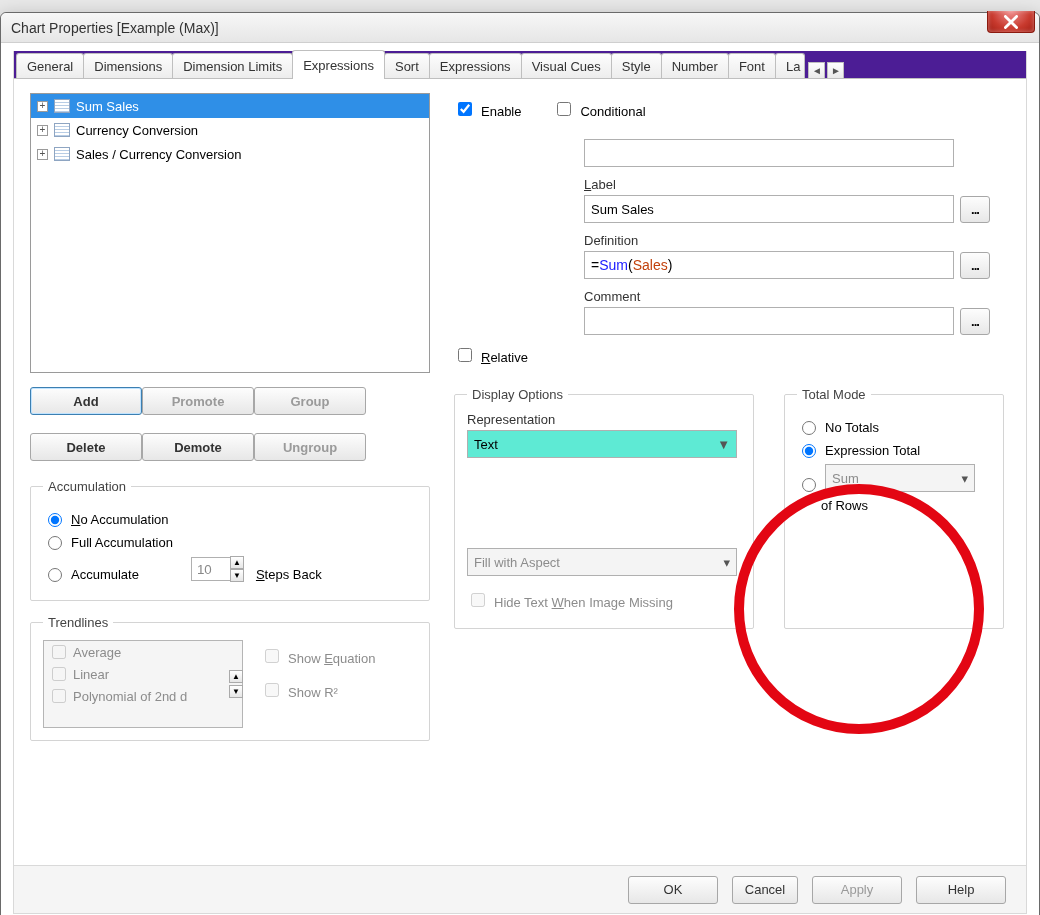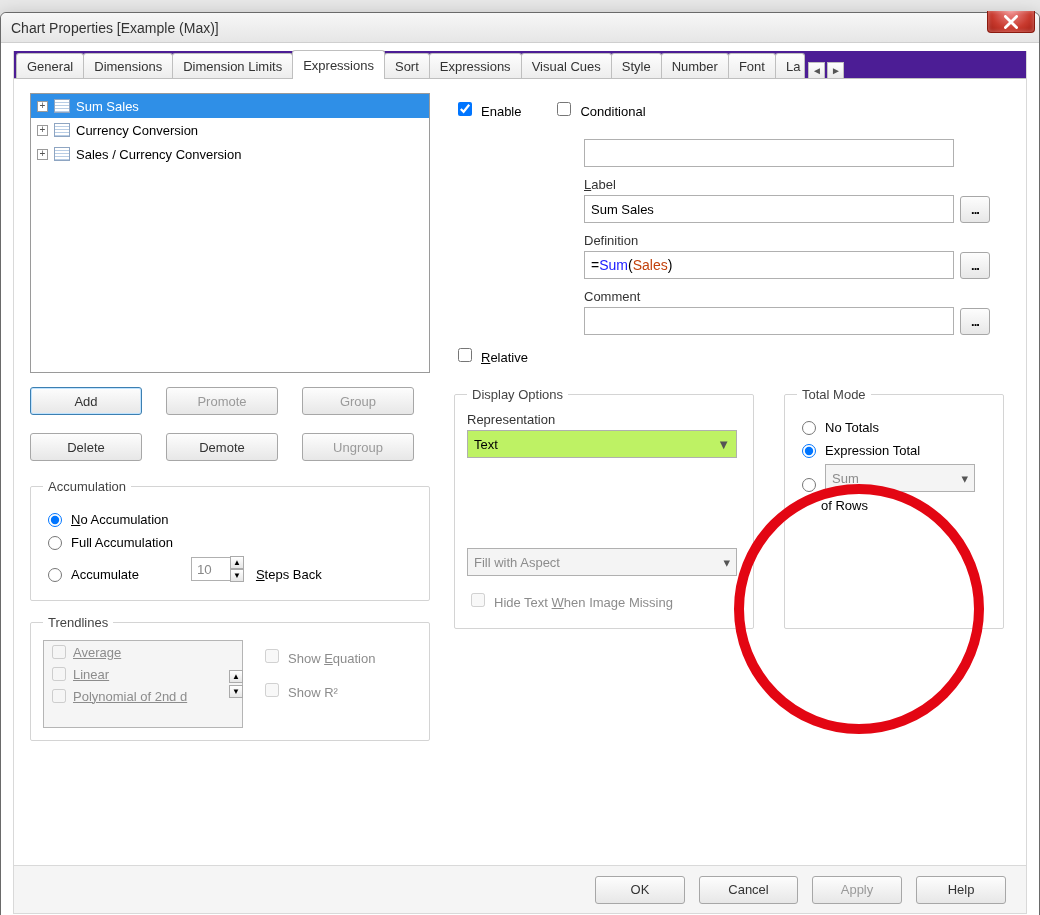--- a/index.html
+++ b/index.html
@@ -46,49 +46,49 @@
   .tree {
     width: 400px; height: 280px; border: 1px solid #9a9a9a; background: #fff; overflow: auto;
   }
   .tree-row { display:flex; align-items:center; height:24px; padding-left:6px; gap:6px; }
   .tree-row.selected { background:#2f8fe7; color:#fff; }
   .expander { width:11px; height:11px; border:1px solid #9a9a9a; display:inline-flex; align-items:center; justify-content:center;
     font-size:10px; line-height:0; color:#555; background:#fff; cursor:pointer; }
   .tree-row.selected .expander { color:#555; }
   .treeicon { width:16px; height:14px; border:1px solid #8ea5c2; background:repeating-linear-gradient(#fff,#fff 2px,#b8cde5 2px,#b8cde5 3px); display:inline-block; }
   .tree-label { font-size:13px; }
-  .btnrow { display:flex; gap:24px; margin-top:14px; }
+  .btnrow { display:flex; margin-top:14px;font-weight:bold; }
   .btn { width: 112px; height:28px; border:1px solid #a7a7a7; background:linear-gradient(#fdfdfd,#e7e7e7);
     display:inline-flex; align-items:center; justify-content:center; color:#333; cursor:pointer; border-radius:3px; }
   .btn.primary { border:1px solid #3c7fb1; box-shadow: inset 0 0 0 1px #bfe3ff; }
   .btn.disabled { color:#9a9a9a; cursor:default; }
   .underline-first::first-letter { text-decoration: underline; }
   fieldset { border:1px solid #d4d4d4; border-radius:2px; margin:0; padding:10px 12px 12px; }
   legend { padding:0 5px; color:#444; font-size:13px; }
   .radio-row, .check-row { display:flex; align-items:flex-end; gap:6px; margin:6px 0; }
   input[type=radio],input[type=checkbox]{ width:14px; height:14px; }
   .accum { margin-top: 18px; }
   .trend { margin-top: 14px; }
   .trend-inner { display:flex; gap:18px; }
   .trend-list { width: 200px; height: 88px; border:1px solid #b5b5b5; background:#f5f5f5; overflow:auto; }
-  .trend-item { display:flex; align-items:center; gap:4px; padding:1px 4px; color:#8c8c8c;text-decoration:underline; }
+  .trend-item { display:flex; align-items:center; gap:4px; padding:1px 4px; color:#8c8c8c; }
   .trend-arrows { display:flex; flex-direction:column; gap:2px; margin-left:-14px; margin-top:30px; }
   .spin { width:14px; height:13px; border:1px solid #aaa; background:linear-gradient(#fff,#e6e6e6); font-size:8px; display:flex; align-items:center; justify-content:center; cursor:pointer; }
   .lbl { display:block; color:#333; margin-bottom:3px; }
   .lbl u { text-decoration: underline; }
   .simple-row { display:flex; align-items:center; gap:32px; margin-bottom:14px; }
   .field-block { margin-bottom: 10px; }
   .txtinput { width:370px; height:28px; border:1px solid #b0b0b0; background:#fff; padding:0 6px; display:inline-flex; align-items:center; }
   .fx { width:30px; height:27px; border:1px solid #a7a7a7; background:linear-gradient(#fdfdfd,#e7e7e7); display:inline-flex; align-items:center; justify-content:center; margin-left:6px; cursor:pointer; border-radius:3px; font-weight:bold; letter-spacing:-1px; }
   .def-text { font-family: inherit; font-size:14px; }
   .def-eq { color:#000; }
   .def-fn { color:#1a1aff; }
   .def-paren { color:#000; }
   .def-field { color:#c2410c; }
-  .combo { height:28px; border:1px solid #b0b0b0; background:#bef264; display:flex; align-items:center; justify-content:space-between; padding:0 6px; width:270px; cursor:pointer;}
+  .combo { height:28px; border:1px solid #b0b0b0; background:#5eead4; display:flex; align-items:center; justify-content:space-between; padding:0 6px; width:270px; cursor:pointer;}
   .combo .caret { color:#555; }
   .combo.disabled { color:#8c8c8c; background:#f4f4f4; }
   .right-lower { display:flex; gap:30px; margin-top:22px; }
   .display-opts { width: 300px; }
   .total-mode { width: 220px; position:relative; }
   .stepper { display:inline-flex; align-items:center; }
   .stepper input { width:40px; height:24px; border:1px solid #b0b0b0; background:#fff; text-align:left; padding:0 5px; color:#888; }
   .stepper .arrows { display:flex; flex-direction:column; margin-left:-1px;}
   .footer { position:absolute; bottom:0; left:0; right:0; height:48px; border-top:1px solid #d9d9d9;
     display:flex; align-items:center; justify-content:flex-end; gap:14px; padding-right:20px; background:#f5f5f5;}
@@ -307,21 +307,21 @@
                 <span class="caret">▾</span>
               </div>
             </div>
             <div style="margin-left:24px; margin-top:4px;">of Rows</div>
           </fieldset>
         </div>
       </div>
 
       <div class="footer">
         <div class="btn" style="width:90px">OK</div>
-        <div class="btn" style="width:99px">Cancel</div>
+        <div class="btn" style="width:66px">Cancel</div>
         <div class="btn disabled underline-first" style="width:90px">Apply</div>
         <div class="btn" style="width:90px">Help</div>
       </div>
 
       <div class="highlight-circle" style="left:720px; top:405px; width:250px; height:250px;"></div>
 
     </div>
   </div>
 </div>
 

